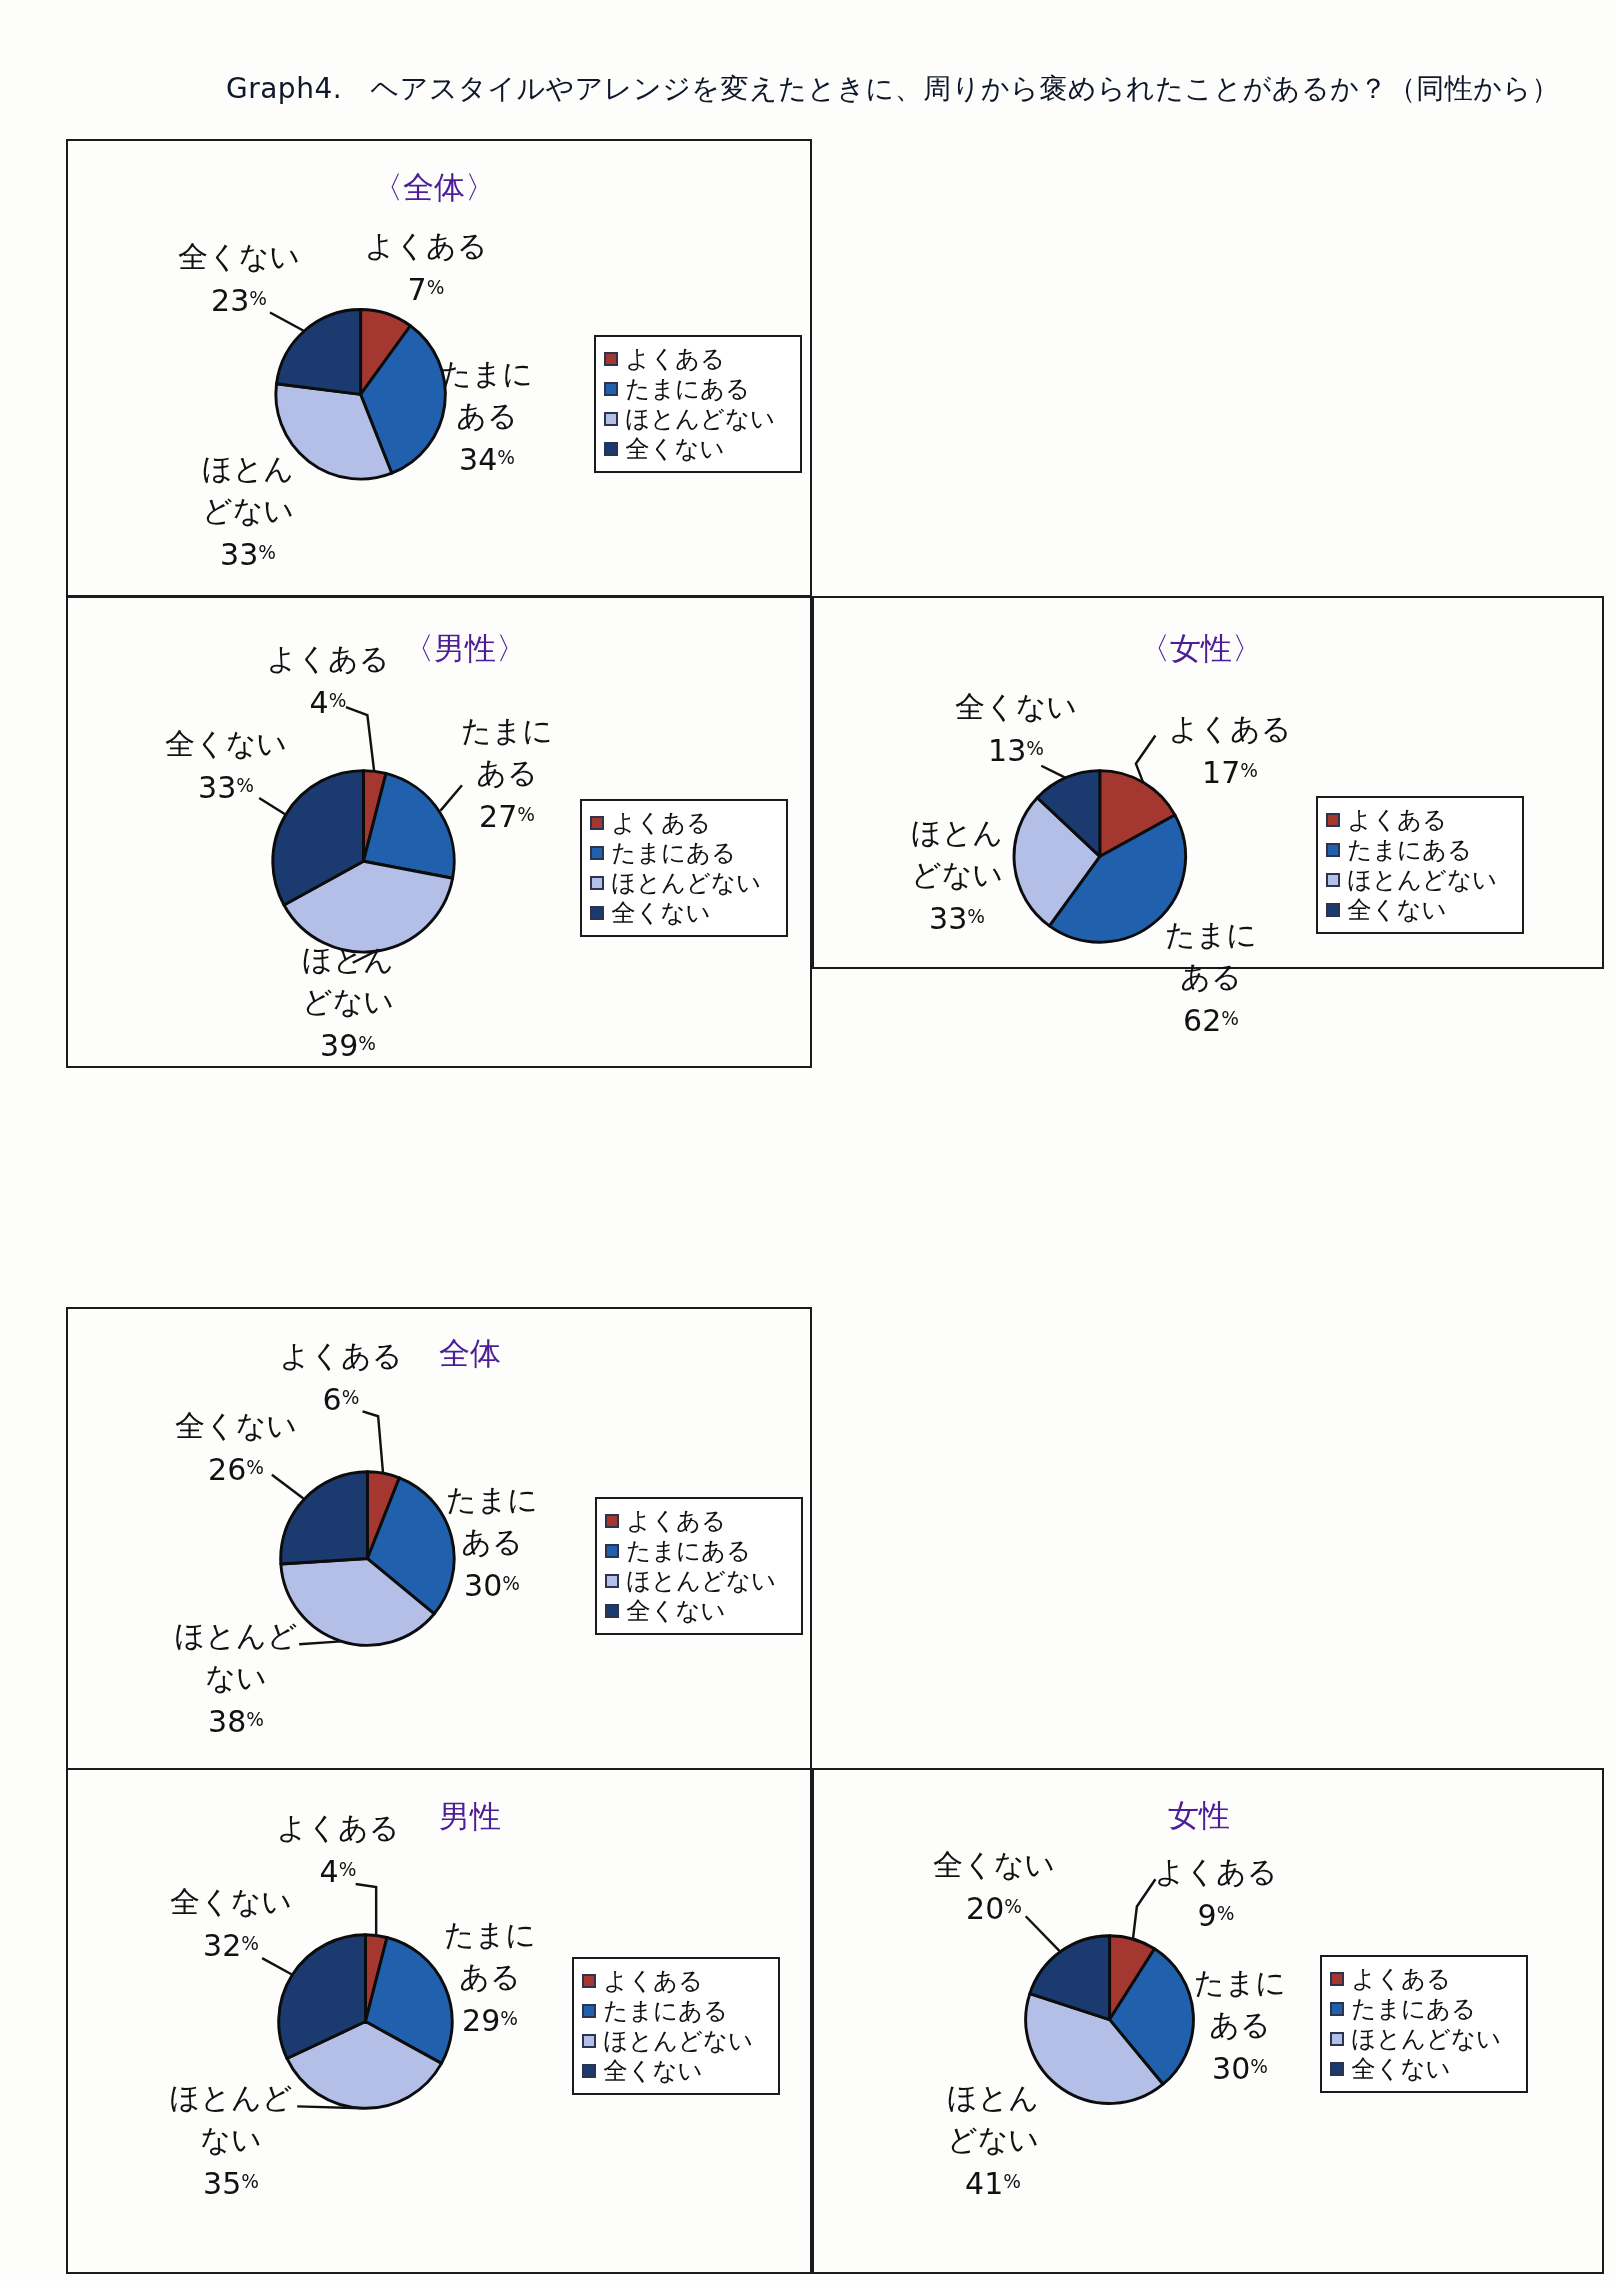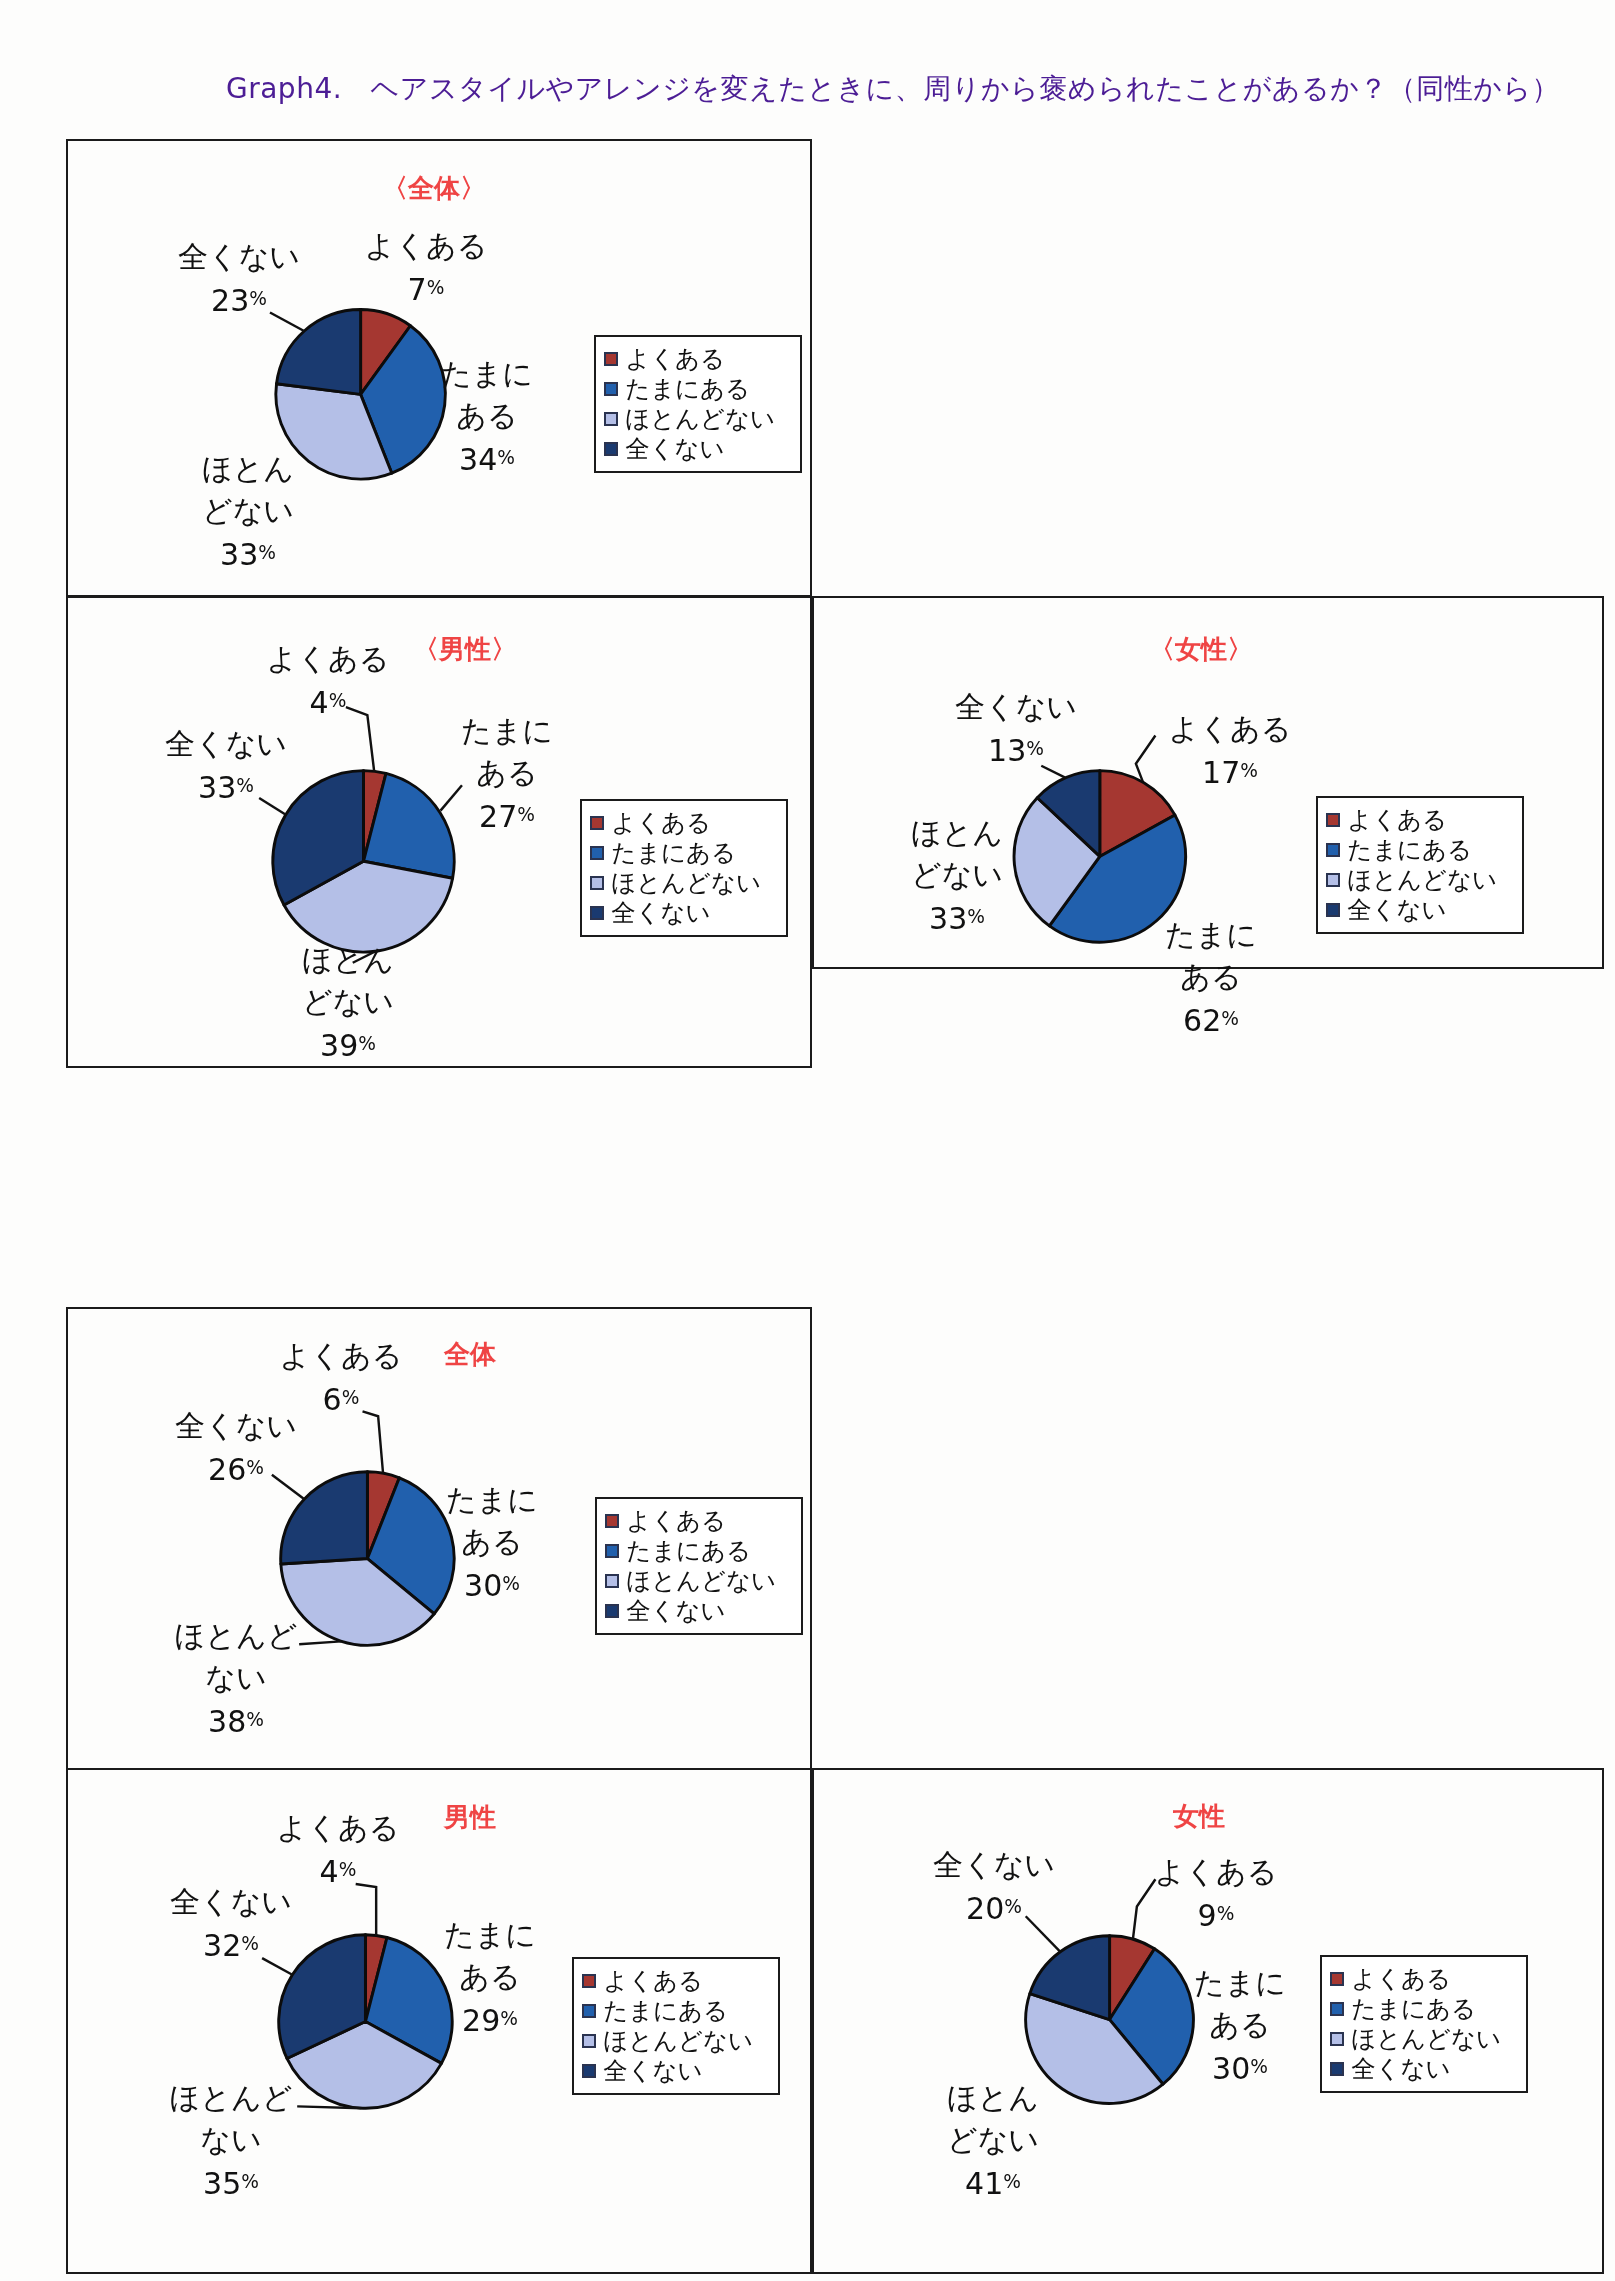--- a/index.html
+++ b/index.html
@@ -4,28 +4,28 @@
 <style>
   * { margin:0; padding:0; box-sizing:border-box; }
   html,body { background:#ffffff; }
   .page {
     position:relative; width:1616px; height:2281px;
     background:#fdfdfc; overflow:hidden;
     font-family:"DejaVu Sans", sans-serif; color:#1a1a1a;
   }
   .section-title {
     position:absolute; font-size:28px; white-space:nowrap;
-    letter-spacing:0.5px; color:#4c1d95;
+    letter-spacing:0.5px; color:#0f172a;
   }
   .panel {
     position:absolute; border:2px solid #1b1b1b; background:transparent;
   }
   .panel-title {
     position:absolute; transform:translate(-50%,-50%);
-    font-size:26px; white-space:nowrap; color:#ef4444;font-weight:bold;
+    font-size:31px; white-space:nowrap; color:#4c1d95;
   }
   .pie-svg { position:absolute; left:0; top:0; }
   .slice-label {
     position:absolute; transform:translate(-50%,-50%);
     text-align:center; font-size:30px; line-height:42px;
     white-space:nowrap; color:#111;
   }
   .pct-sym { font-size:0.62em; vertical-align:0.30em; }
   .legend {
     position:absolute; width:208px; background:#ffffff;

